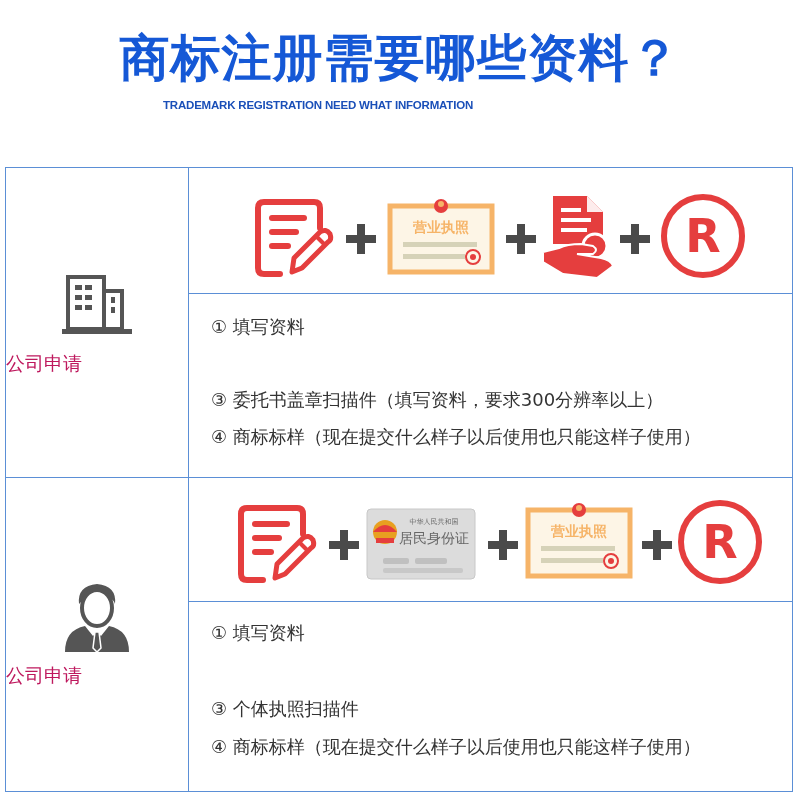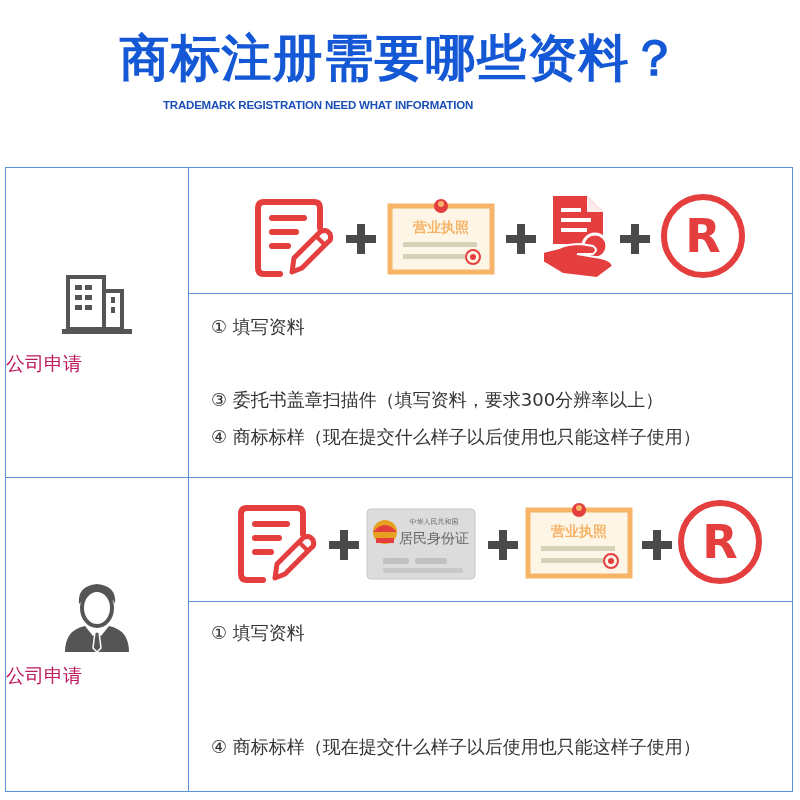--- a/index.html
+++ b/index.html
@@ -140,17 +140,18 @@
           <circle cx="86" cy="59" r="3" fill="#e53e3e"></circle>
         </svg>
         <div class="plus" style="left:453px;top:52px"></div>
         <svg class="glyph" style="left:487px;top:20px" width="88" height="88" viewBox="0 0 88 88">
           <circle cx="44" cy="44" r="39" fill="none" stroke="#e53e3e" stroke-width="6"></circle>
           <text x="44" y="60" font-size="46" font-weight="bold" fill="#e53e3e" text-anchor="middle" font-family="DejaVu Sans, sans-serif">R</text>
         </svg>
       </div>
       <div class="items" style="top:124px">
         <div class="item" style="top:18px">① 填写资料</div>
+        <div class="item" style="top:94px">③ 个体执照扫描件</div>
         <div class="item" style="top:132px">④ 商标标样（现在提交什么样子以后使用也只能这样子使用）</div>
       </div>
     </div>
   </div>
 </div>
 
 </body></html>

